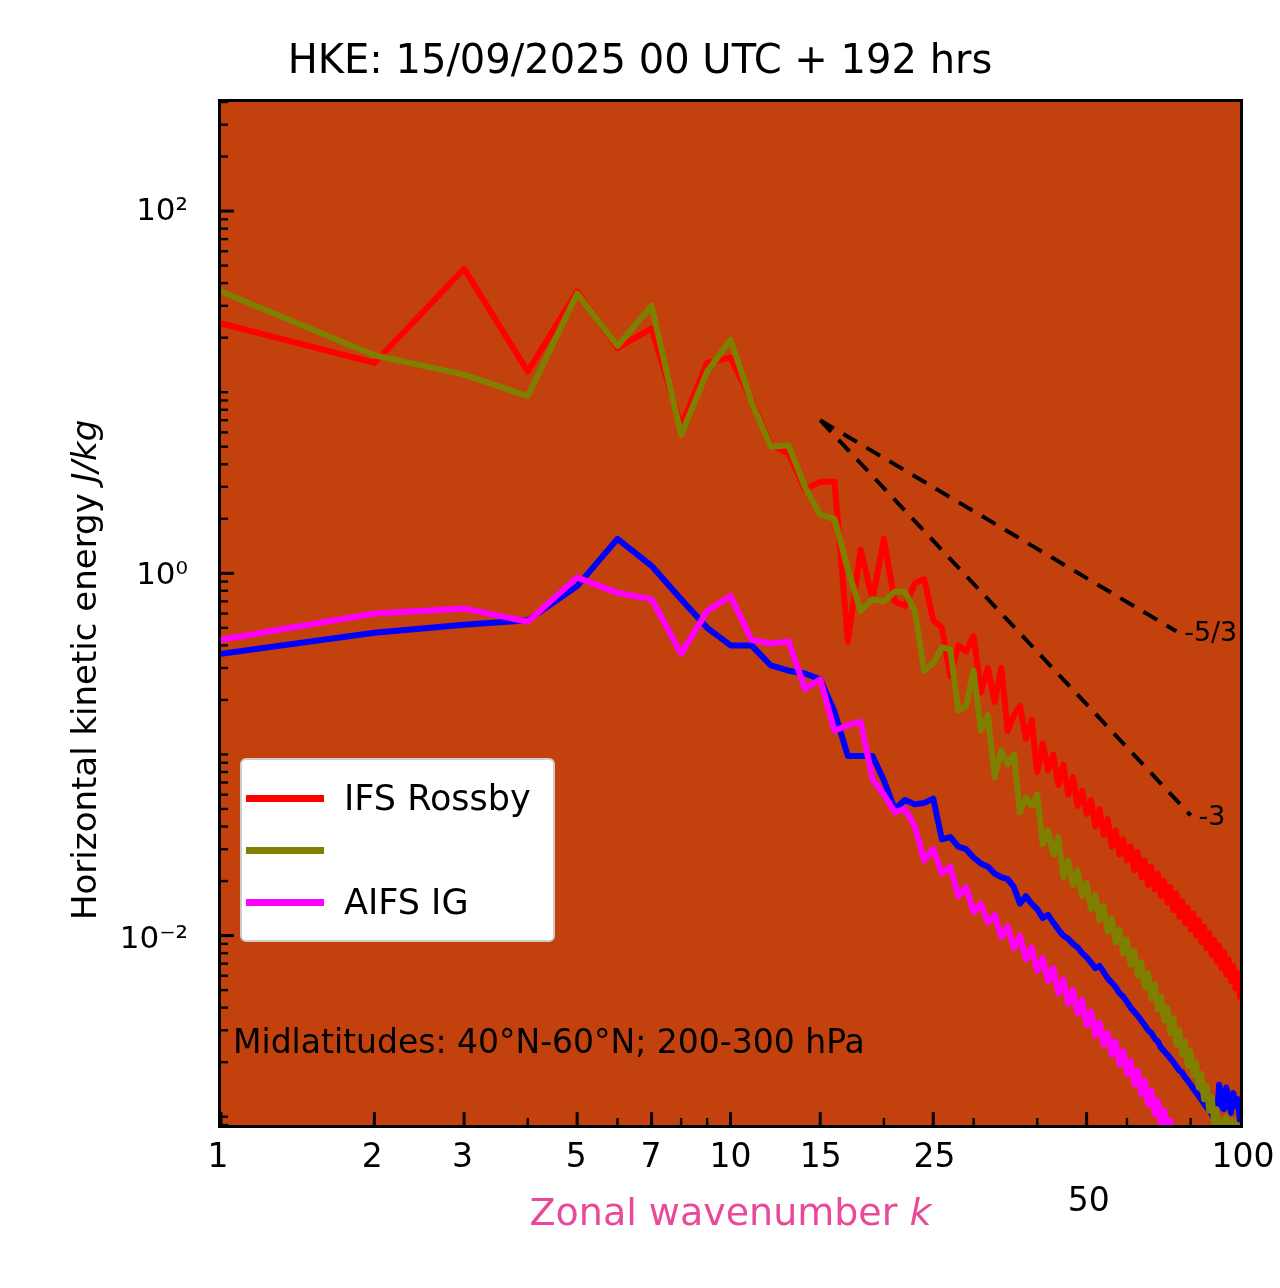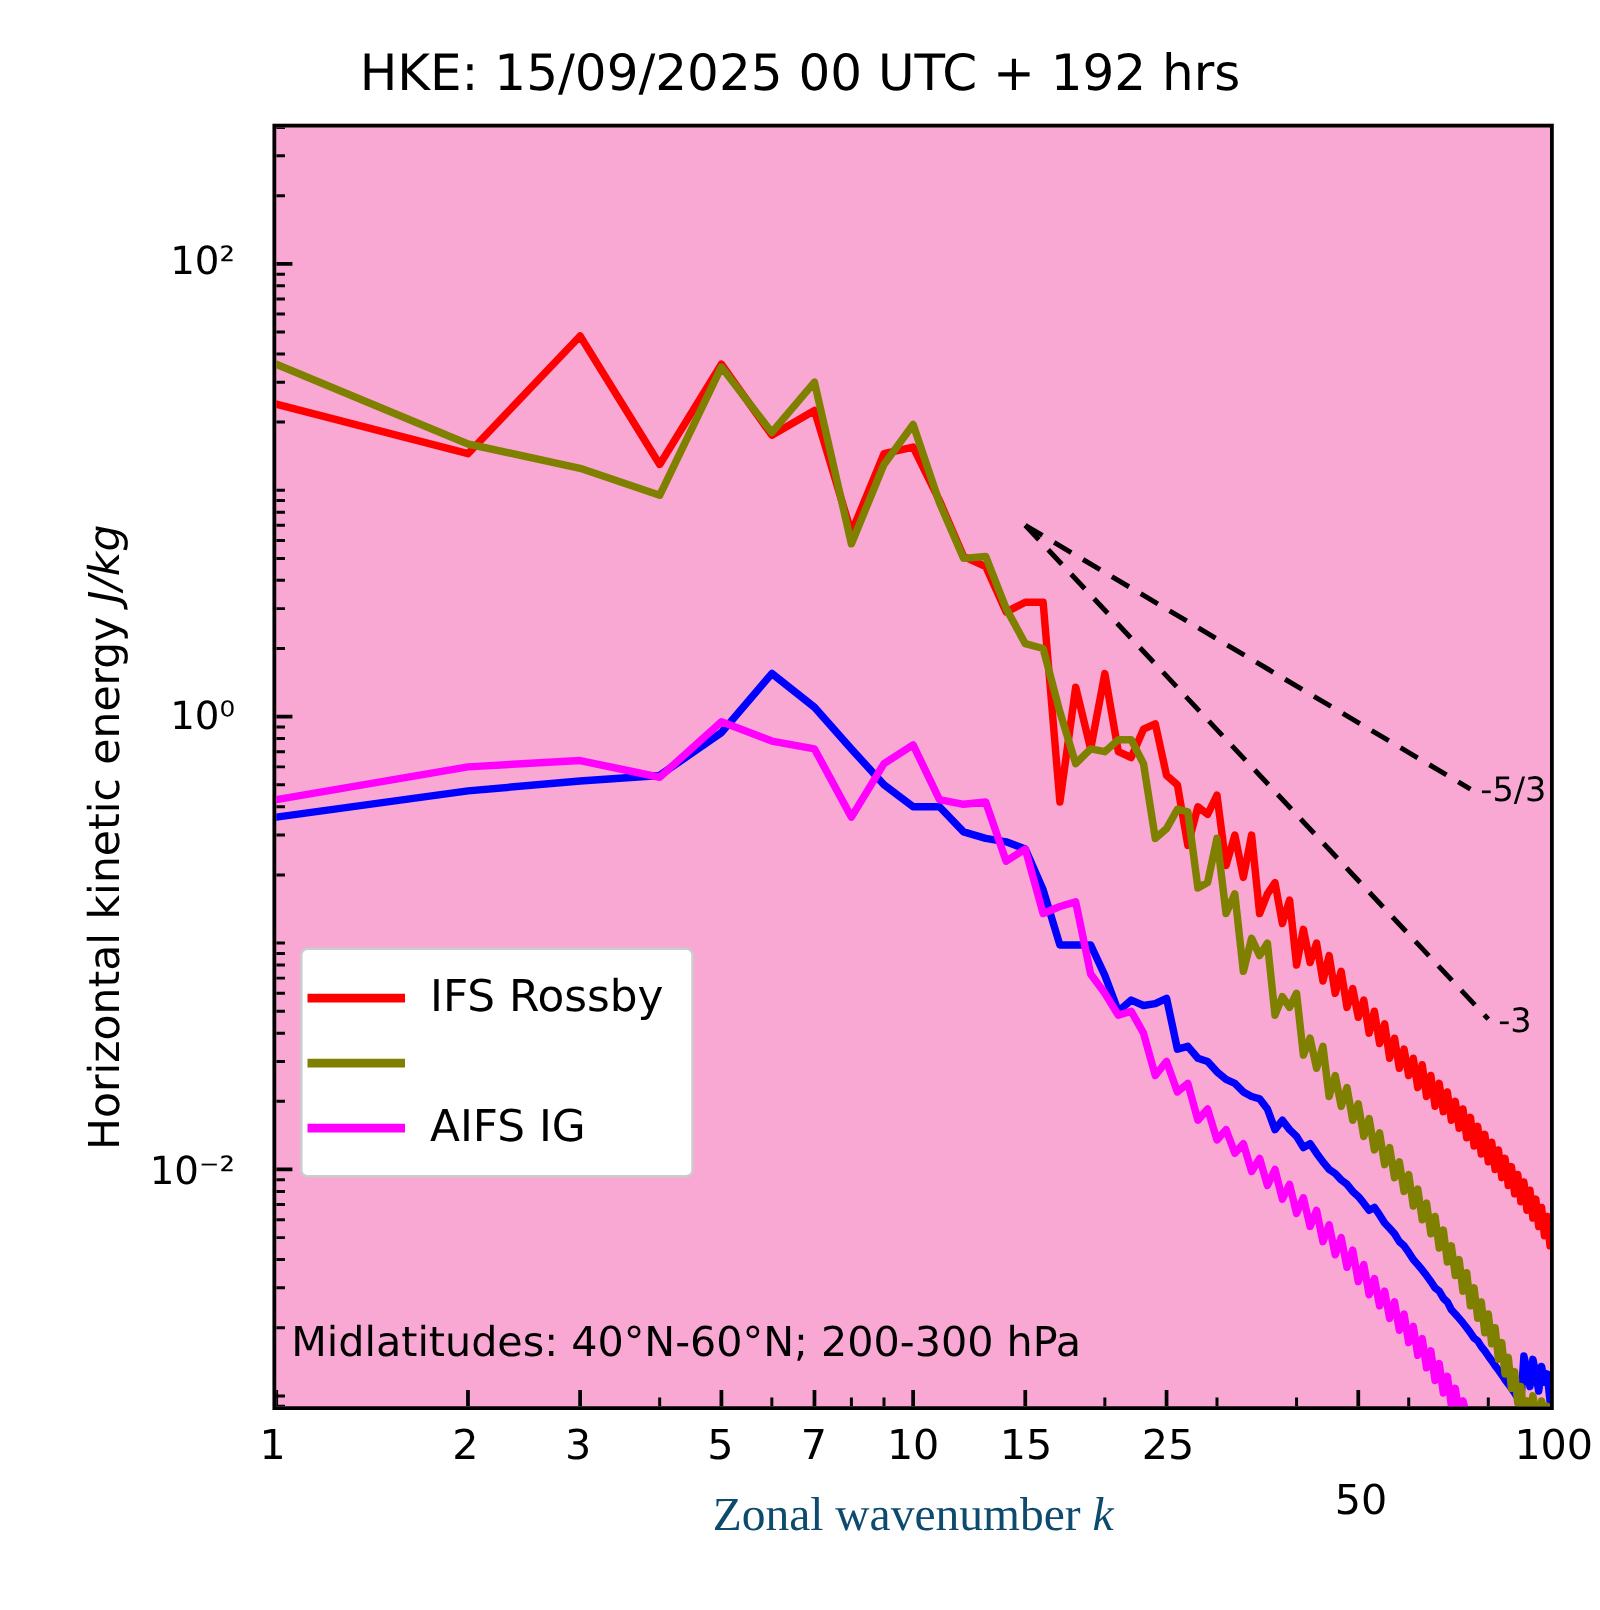--- a/index.html
+++ b/index.html
@@ -11,26 +11,26 @@
   }
   #ylabel{
     position:absolute;left:0;top:0;width:900px;
     transform-origin:0 0;
     transform:translate(64px,920px) rotate(-90deg);
     font-size:34px;color:#000;text-align:left;white-space:nowrap;
   }
   #ylabel .unit{font-style:italic;}
   #xlabel{
     position:absolute;left:218px;top:1190px;width:1025px;text-align:center;
-    font-size:38px;color:#0c4a6e;font-family:Liberation Serif, serif;
+    font-size:38px;color:#ec4899;
   }
   #xlabel .kv{font-style:italic;}
   #plot{
     position:absolute;left:218px;top:99px;width:1025px;height:1029px;
-    border:3px solid #000;box-sizing:border-box;background:#f9a8d4;text-align:right;
+    border:3px solid #000;box-sizing:border-box;background:#c2410c;text-align:right;
   }
   #plot svg{display:block;width:100%;height:100%;}
   .ytick-label{
     position:absolute;right:17px;font-size:31px;color:#000;
     text-align:right;white-space:nowrap;transform:translateY(-50%);
   }
   #ytick-labels{position:absolute;left:0;top:0;width:205px;height:1288px;}
   #xtick-labels{position:absolute;left:0;top:1136px;width:1280px;height:54px;}
   .xtick-label{
     position:absolute;font-size:33px;color:#000;text-align:center;
@@ -41,21 +41,21 @@
   .slopelbl{font-size:27px;fill:#000;font-family:"DejaVu Sans",sans-serif;}
   #legend{
     position:absolute;left:240px;top:758px;
     border:2px solid #cccccc;border-radius:6px;background:#ffffff;
     padding:12px 22px 12px 4px;
   }
   .legend-row{display:flex;align-items:center;height:52px;}
   .legend-swatch{width:78px;height:7px;margin-right:20px;flex:0 0 auto;}
   .legend-text{font-size:35px;color:#000;white-space:nowrap;}
   #annotation{
-    position:absolute;left:233px;top:1022px;font-size:33px;color:#000;white-space:nowrap;margin-top:32px;
+    position:absolute;left:233px;top:1022px;font-size:33px;color:#000;white-space:nowrap;
   }
 </style>
 </head>
 <body>
 
 <div id="root">
 
   <div id="chart-title">HKE: 15/09/2025 00 UTC + 192 hrs</div>
 
   <div id="ylabel">

